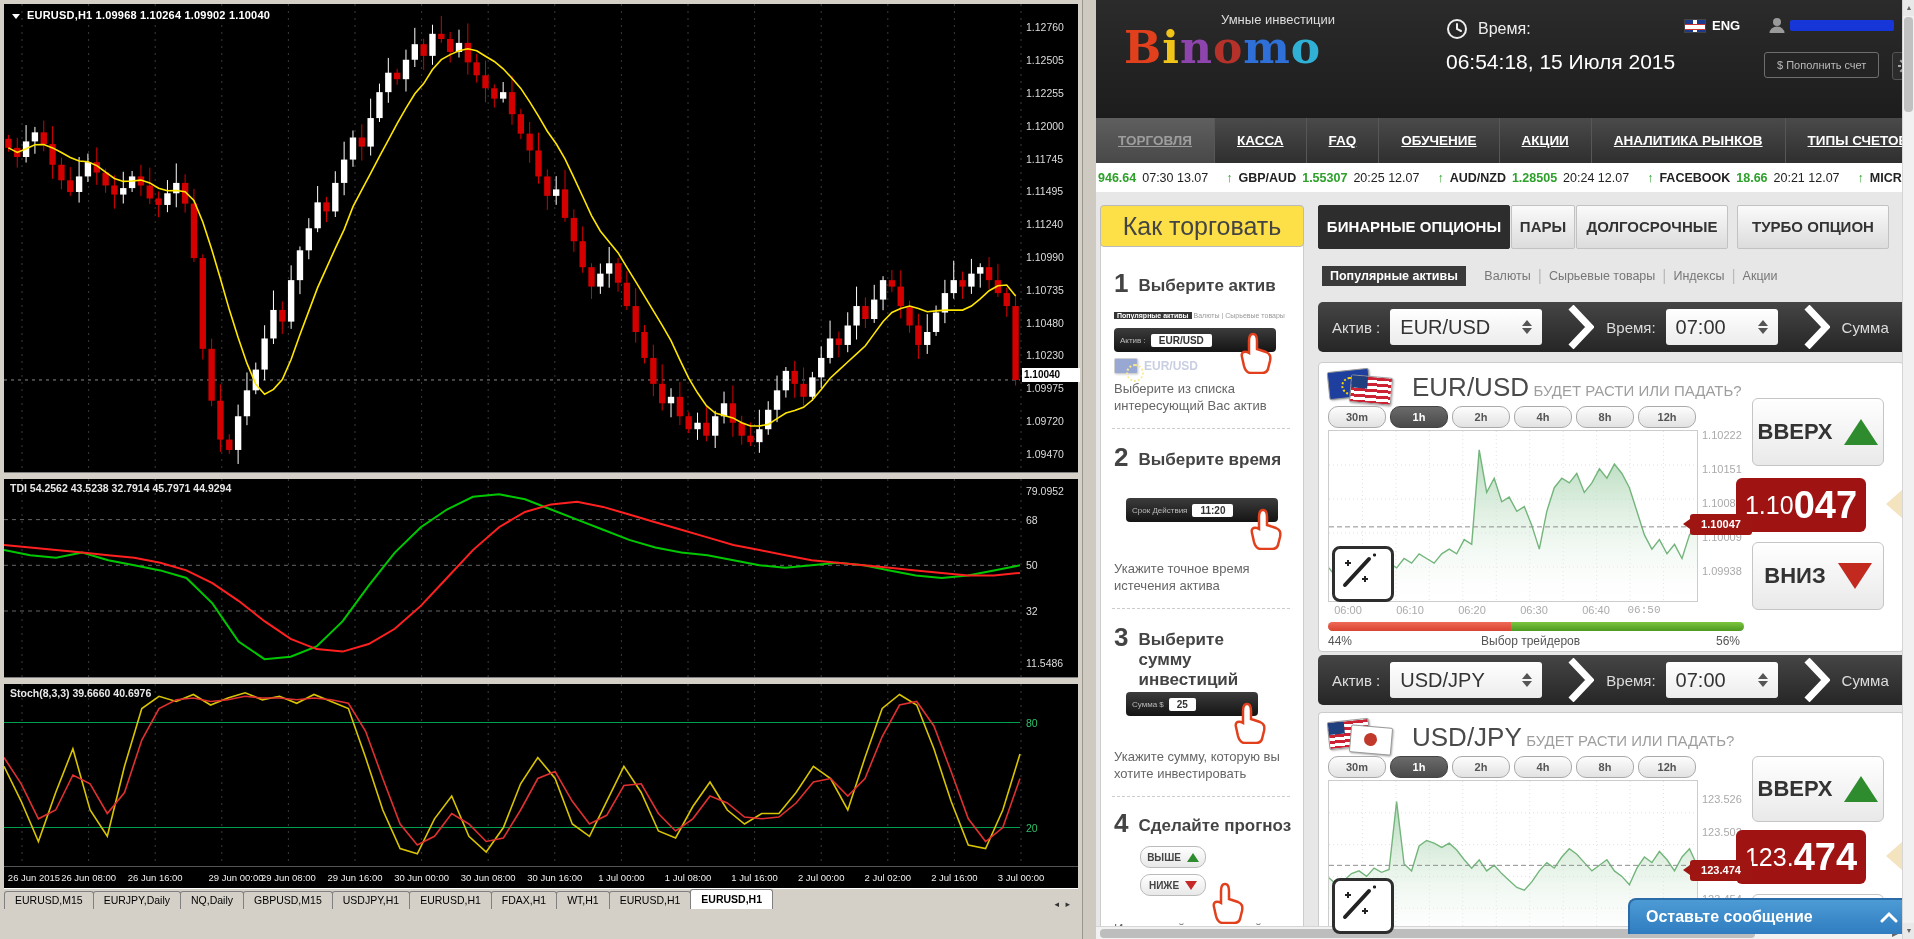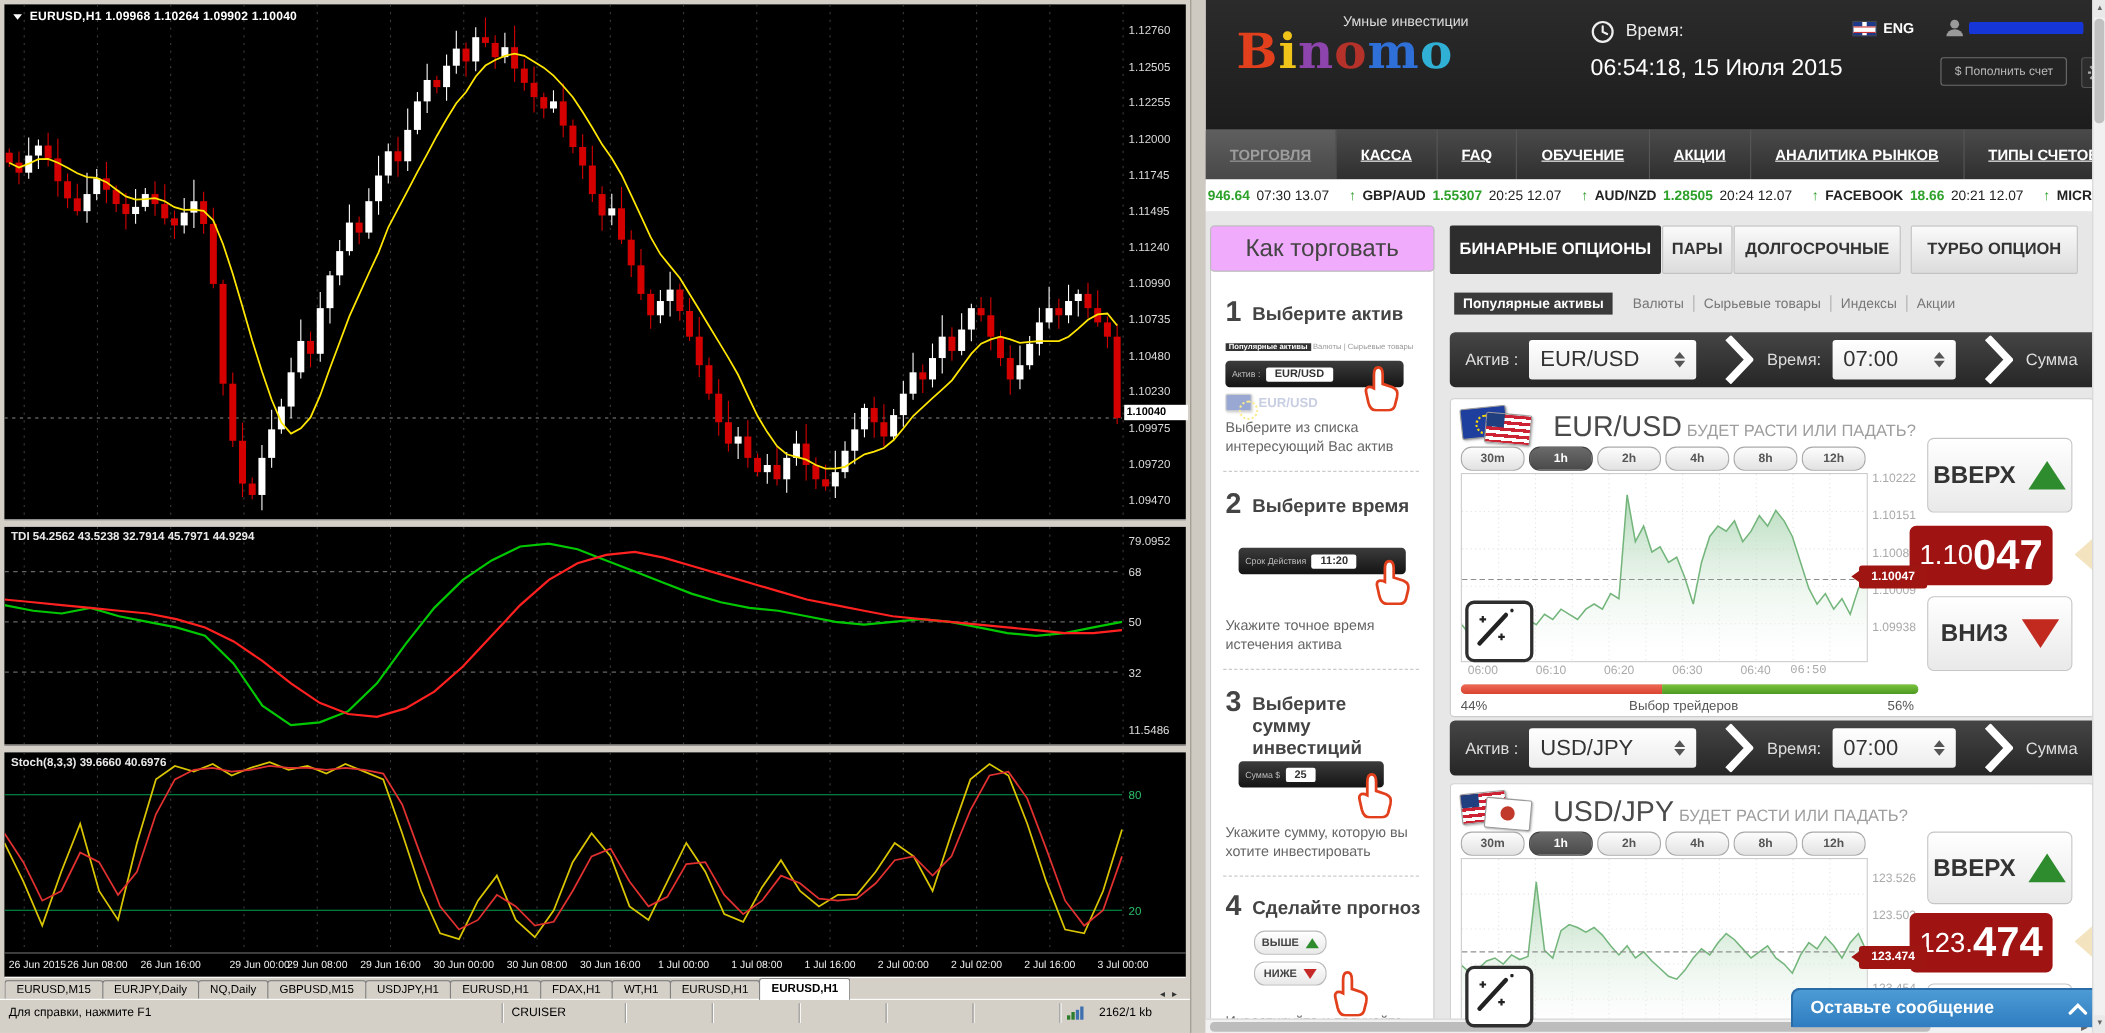--- a/index.html
+++ b/index.html
@@ -52,22 +52,22 @@
   .nav-item{color:#fff;font-size:13.5px;font-weight:bold;line-height:45px;padding:0 22px;border-right:1px solid #575757;white-space:nowrap;text-decoration:underline;}
   .nav-item.active{background:linear-gradient(#5f5f5f,#484848);color:#9d9d9d;}
   #bn-ticker{left:0;top:163px;width:806px;height:29px;background:#fff;display:flex;align-items:center;
              font-size:12.5px;color:#222;white-space:nowrap;overflow:hidden;padding-left:2px;}
   .tk{display:flex;gap:6px;margin-right:18px;align-items:center;}
   .tk .arrow{color:#2da12a;font-weight:bold;}
   .tk .sym{font-weight:bold;}
   .tk .val{color:#2da12a;font-weight:bold;}
   
   #howto{left:4px;top:205px;width:202px;height:734px;background:#fff;border:1px solid #ccc;border-radius:4px;}
-  .howto-head{left:4px;top:205px;width:202px;height:40px;background:#f0abfc;border:1px solid #bbb;border-radius:4px;
-              text-align:center;line-height:40px;font-size:22px;color:#444;z-index:3;}
+  .howto-head{left:4px;top:205px;width:202px;height:40px;background:#fde047;border:1px solid #bbb;border-radius:4px;
+              text-align:center;line-height:40px;font-size:25px;color:#444;z-index:3;}
   .step-title{font-size:17px;font-weight:bold;color:#444;}
   .step-num{font-size:26px;font-weight:bold;color:#444;}
   .step-desc{font-size:13px;color:#666;line-height:17px;}
   .dashed-sep{border-top:1px dashed #ccc;width:178px;left:16px;}
   .mini-bar{background:linear-gradient(#3c3c3c,#141414);border-radius:4px;display:flex;align-items:center;padding:0 6px;gap:5px;}
   .mini-lbl{color:#bbb;font-size:8px;white-space:nowrap;}
   .mini-box{background:#fff;border-radius:2px;font-size:10px;font-weight:bold;color:#333;padding:1px 8px;white-space:nowrap;}
   .mini-tabs{font-size:7px;color:#999;white-space:nowrap;overflow:hidden;}
   .mini-tabs b{background:#333;color:#fff;padding:1px 3px;}
   .ghost{color:#c9cfe2;font-size:12px;font-weight:bold;}
@@ -496,36 +496,20 @@
       <div class="mt4-tab">GBPUSD,M15</div>
       <div class="mt4-tab">USDJPY,H1</div>
       <div class="mt4-tab">EURUSD,H1</div>
       <div class="mt4-tab">FDAX,H1</div>
       <div class="mt4-tab">WT,H1</div>
       <div class="mt4-tab">EURUSD,H1</div>
       <div class="mt4-tab active">EURUSD,H1</div>
       <div class="tabnav">◂ ▸</div>
     </div>
 
-    <div class="abs" id="mt4-status">
-      <div class="st-cell" style="width:440px;">Для справки, нажмите F1</div>
-      <div class="st-cell" style="width:95px;">CRUISER</div>
-      <div class="st-cell" style="width:62px;"></div>
-      <div class="st-cell" style="width:62px;"></div>
-      <div class="st-cell" style="width:62px;"></div>
-      <div class="st-cell" style="width:62px;"></div>
-      <div class="st-cell" style="width:62px;"></div>
-      <div class="sigbars">
-          <i style="height:4px"></i>
-          <i style="height:7px"></i>
-          <i style="height:9px;background:#3f6fae"></i>
-          <i style="height:12px;background:#3f6fae"></i>
-        </div>
-      <div style="padding:0 8px;">2162/1 kb</div>
-    </div>
   </div>
 
   <div id="divider" class="abs"></div>
 
   <div id="binomo" class="abs">
 
     <div id="bn-header" class="abs">
       <div class="abs bn-tagline" style="left:125px;top:12px;">Умные инвестиции</div>
       <div class="abs bn-logo" style="left:28px;top:28px;">
         <span style="color:#e2401d">B</span><span style="color:#f0c419">i</span><span style="color:#8e44ad">n</span><span style="color:#b5322a">o</span><span style="color:#2e6fd8">m</span><span style="color:#31b0d5">o</span>

